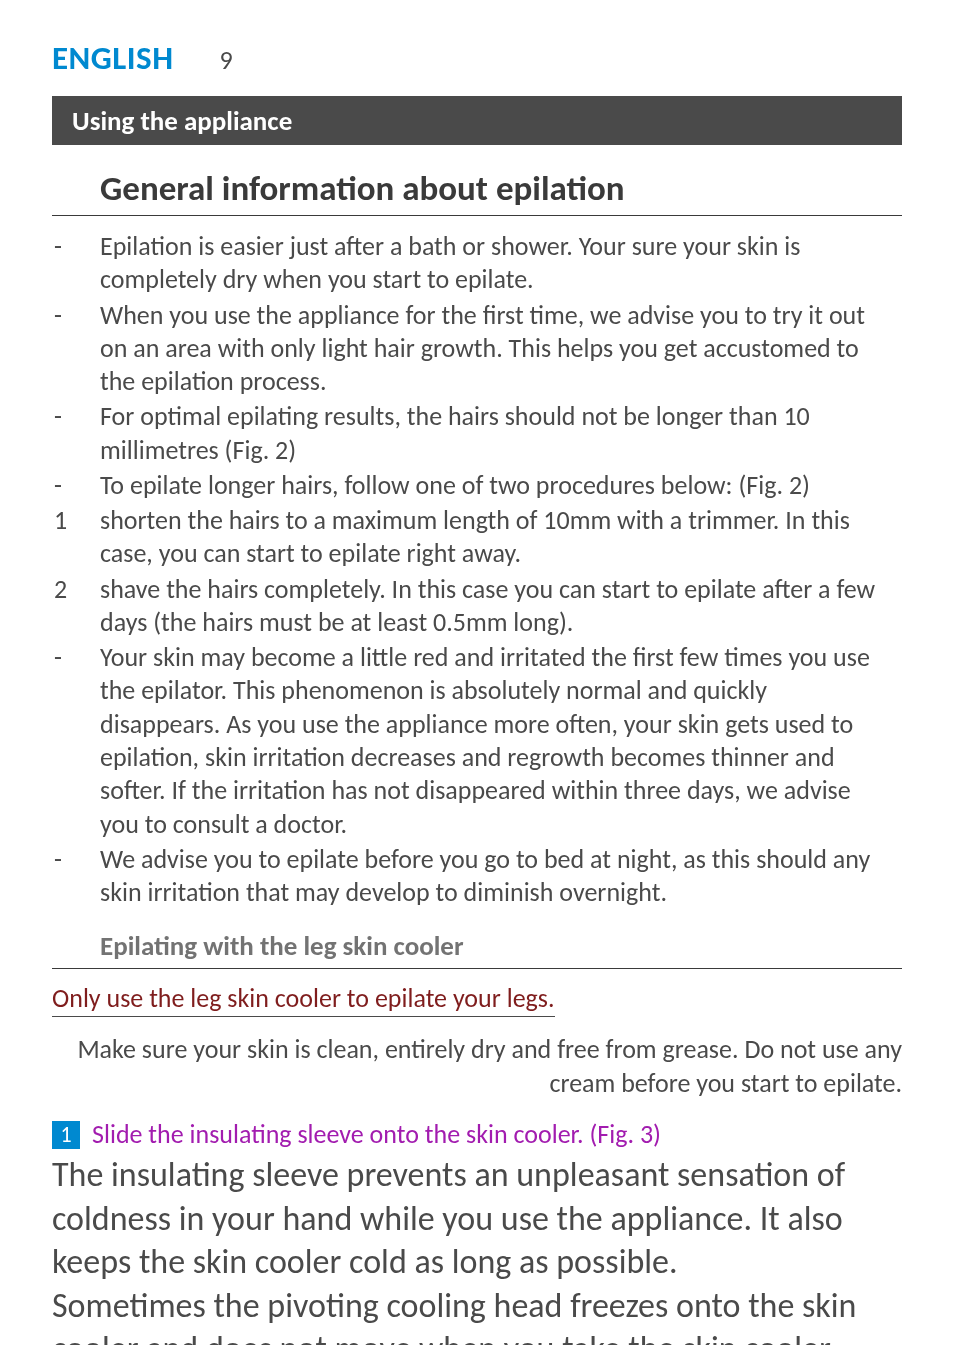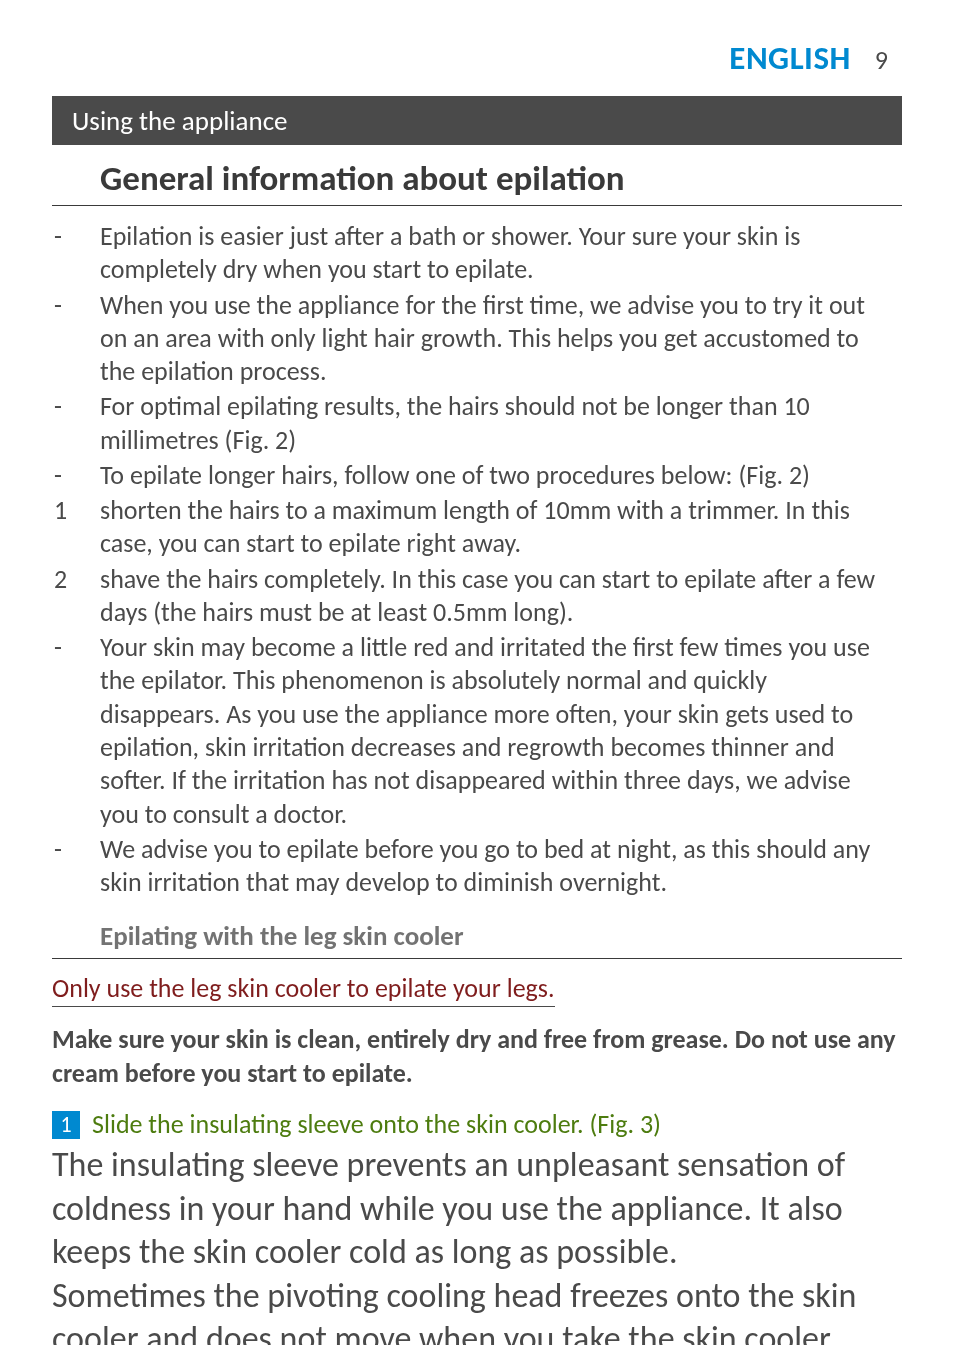--- a/index.html
+++ b/index.html
@@ -12,44 +12,44 @@
       height: 1345px;
       background: #ffffff;
       font-family: "Gill Sans", "Gill Sans MT", Calibri, sans-serif;
       font-weight: 300;
       color: #4a4a4a;
       padding: 38px 52px 38px 52px;
       overflow: hidden;
     }
     .header {
       display: flex;
-      justify-content: flex-end;
       align-items: baseline;
       margin-bottom: 18px;
       padding-right: 14px;
+      gap: 22px;
     }
     .header-lang {
       font-size: 33px;
       font-weight: 700;
       color: #0089d0;
       letter-spacing: 0.5px;
       margin-right: 24px;
     }
     .header-page {
       font-size: 26px;
       font-weight: 400;
       color: #4a4a4a;
     }
     .section-bar {
       background: #4a4a4a;
       color: #ffffff;
       font-size: 27px;
-      font-weight: 400;
+      font-weight: 700;
       padding: 8px 20px 8px 20px;
-      margin-bottom: 2px;
+      margin-bottom: 12px;
     }
     .subsection {
       font-size: 35px;
       font-weight: 700;
       color: #3a3a3a;
       padding: 10px 0 6px 48px;
       border-bottom: 1.5px solid #3a3a3a;
       margin-bottom: 14px;
     }
     .subsection2 {
@@ -83,23 +83,24 @@
       font-size: 26px;
       font-weight: 300;
       color: #7f1d1d;
       border-bottom: 1.5px solid #4a4a4a;
       display: inline-block;
       margin-bottom: 16px;
       line-height: 1.35;
     }
     .para {
       font-size: 26px;
-      font-weight: 700;
+      font-weight: 400;
       line-height: 1.28;
       margin-bottom: 18px;
+      text-align: right;
     }
     .step-line {
       display: flex;
       align-items: flex-start;
       font-size: 26px;
       line-height: 1.28;
       margin-bottom: 2px;
     }
     .step-num {
       background: #0089d0;
@@ -111,21 +112,21 @@
       justify-content: center;
       font-size: 22px;
       font-weight: 400;
       margin-right: 12px;
       flex-shrink: 0;
       margin-top: 3px;
     }
     .step-text {
       flex: 1;
       font-weight: 400;
-      color: #4d7c0f;
+      color: #a21caf;
     }
     .para-after-step {
       font-size: 34px;
       font-weight: 300;
       line-height: 1.28;
     }
   </style>
 </head>
 <body>
 

